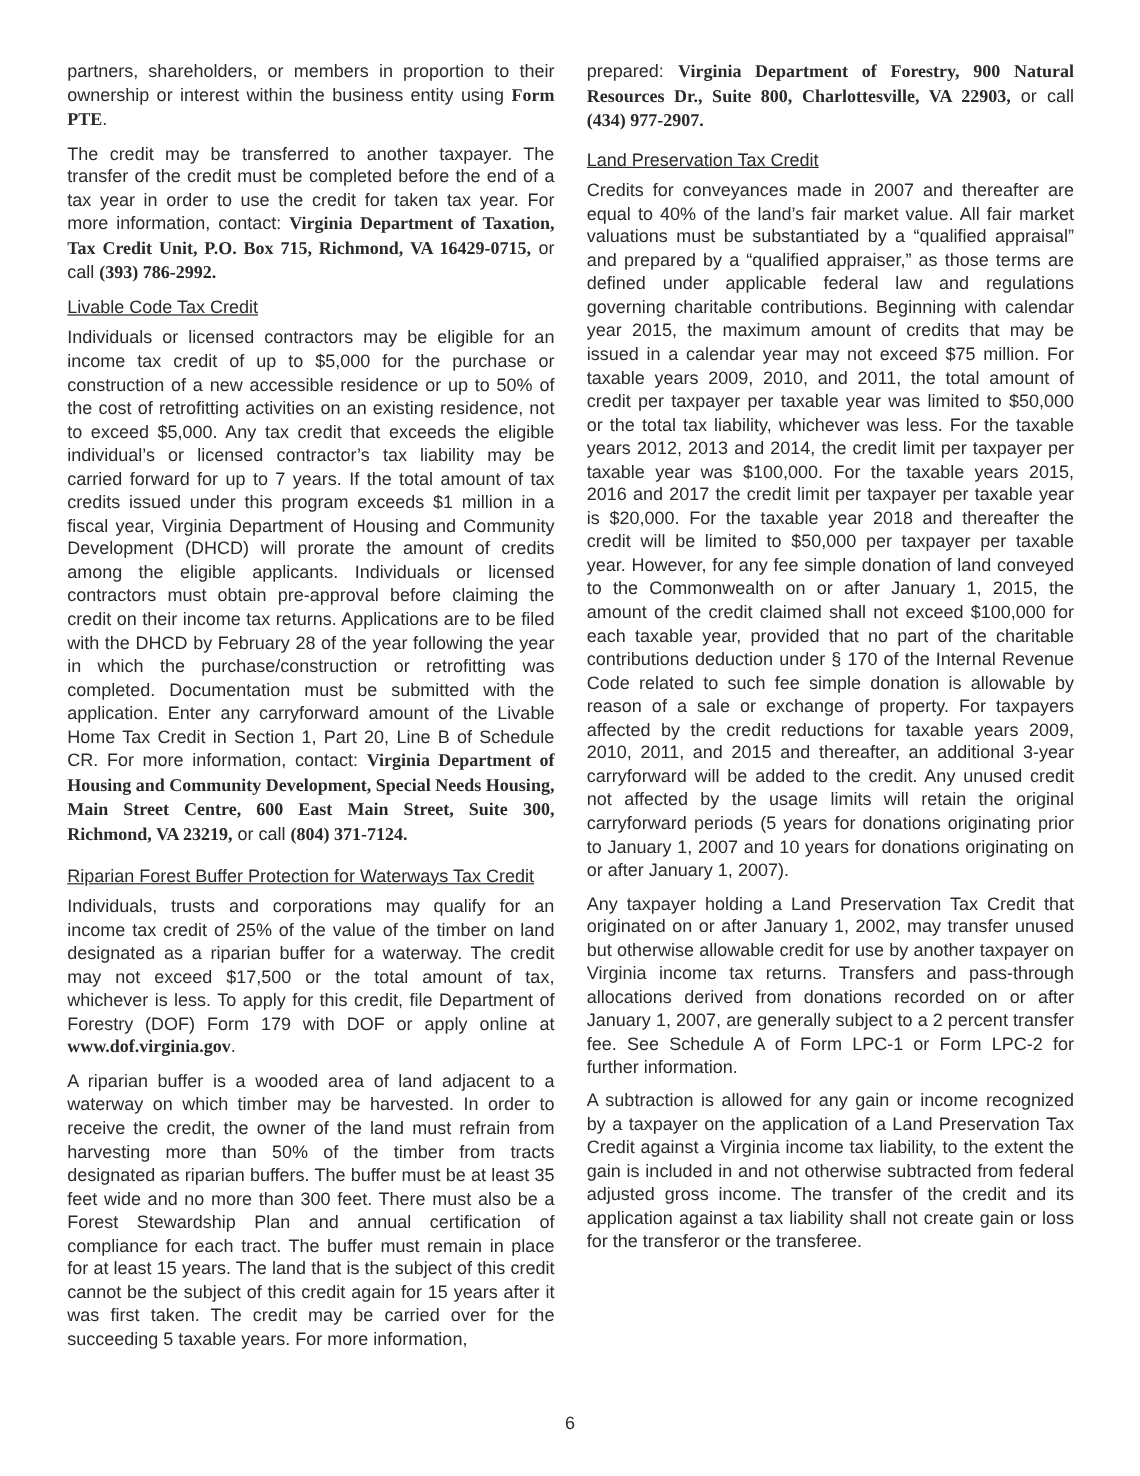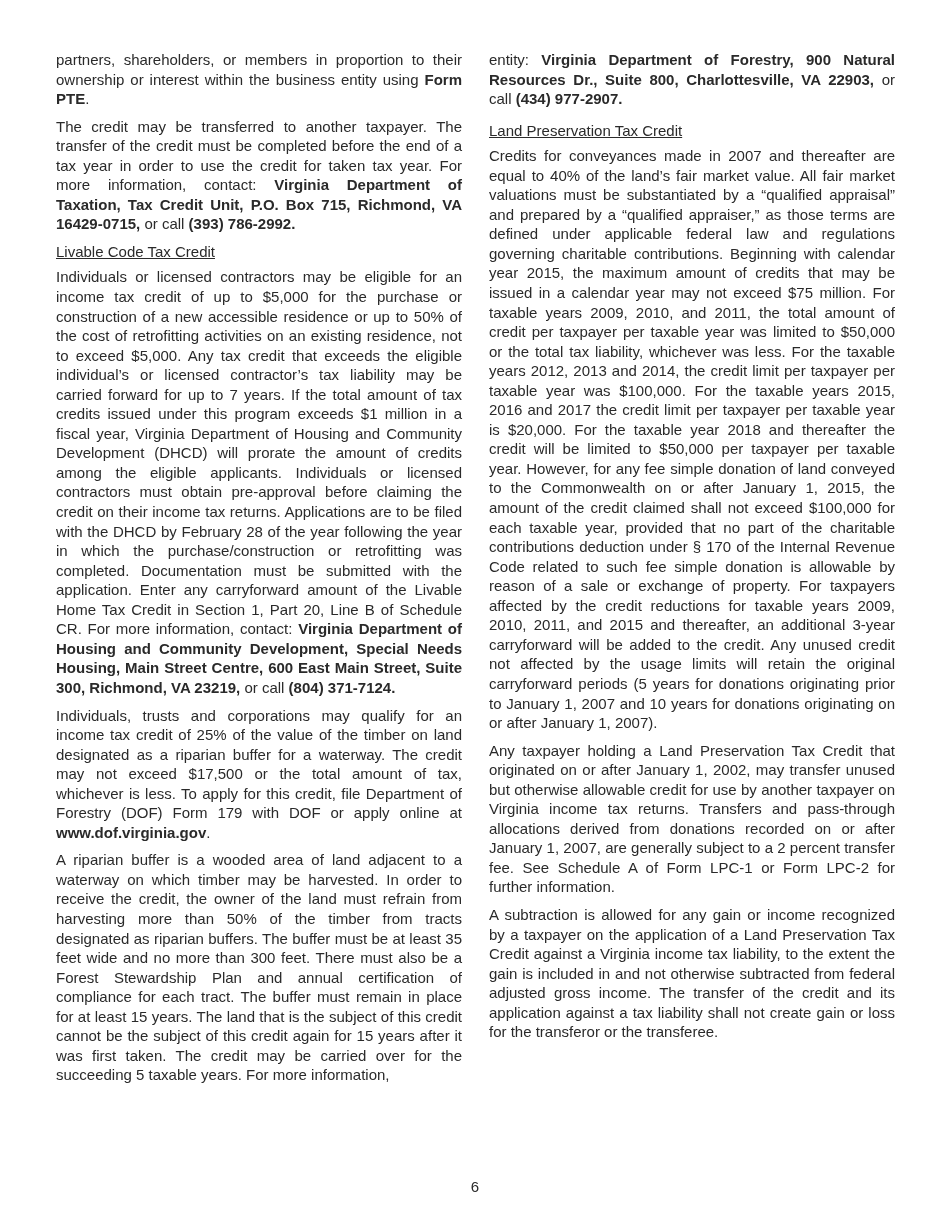--- a/index.html
+++ b/index.html
@@ -3,41 +3,42 @@
 <meta charset="utf-8">
 <style>
   html, body { margin: 0; padding: 0; background: #ffffff; }
   body { width: 950px; height: 1230px; position: relative; overflow: hidden;
          font-family: "Liberation Sans", sans-serif; color: #2a2a2a; }
   .col { position: absolute; top: 50px; width: 406px; font-size: 15px; line-height: 19.55px; }
   .col-left { left: 56px; }
   .col-right { left: 489px; }
   p { margin: 0 0 8px 0; text-align: justify; }
   .heading { text-align: left; font-weight: normal; text-decoration: underline; margin: 0 0 6px 0; }
-  b { font-weight: bold; }
+  b { font-weight: bold; font-family: Liberation Serif, serif; }
   .page-num { position: absolute; left: 0; width: 950px; top: 1178px; text-align: center; font-size: 15px; }
 </style>
 </head>
 <body>
 
 <div class="col col-left">
   <p><span>partners, shareholders, or members in proportion to their ownership or interest within the business entity using </span><b>Form PTE</b><span>.</span></p>
 
   <p><span>The credit may be transferred to another taxpayer. The transfer of the credit must be completed before the end of a tax year in order to use the credit for taken tax year. For more information, contact: </span><b>Virginia Department of Taxation, Tax Credit Unit, P.O. Box 715, Richmond, VA 16429-0715,</b><span> or call </span><b>(393) 786-2992.</b></p>
 
   <div class="heading">Livable Code Tax Credit</div>
   <p><span>Individuals or licensed contractors may be eligible for an income tax credit of up to $5,000 for the purchase or construction of a new accessible residence or up to 50% of the cost of retrofitting activities on an existing residence, not to exceed $5,000. Any tax credit that exceeds the eligible individual’s or licensed contractor’s tax liability may be carried forward for up to 7 years. If the total amount of tax credits issued under this program exceeds $1 million in a fiscal year, Virginia Department of Housing and Community Development (DHCD) will prorate the amount of credits among the eligible applicants. Individuals or licensed contractors must obtain pre-approval before claiming the credit on their income tax returns.  Applications are to be filed with the DHCD by February 28 of the year following the year in which the purchase/construction or retrofitting was completed. Documentation must be submitted with the application. Enter any carryforward amount of the Livable Home Tax Credit in Section 1, Part 20, Line B of Schedule CR. For more information, contact: </span><b>Virginia Department of Housing and Community Development, Special Needs Housing, Main Street Centre, 600 East Main Street, Suite 300, Richmond, VA 23219,</b><span> or call </span><b>(804) 371-7124.</b></p>
 
+  <div class="heading" style="margin-top:14px;">Riparian Forest Buffer Protection for Waterways Tax Credit</div>
   <p><span>Individuals, trusts and corporations may qualify for an income tax credit of 25% of the value of the timber on land designated as a riparian buffer for a waterway. The credit may not exceed $17,500 or the total amount of tax, whichever is less. To apply for this credit, file Department of Forestry (DOF) Form 179 with DOF or apply online at </span><b>www.dof.virginia.gov</b><span>.</span></p>
 
   <p>A riparian buffer is a wooded area of land adjacent to a waterway on which timber may be harvested. In order to receive the credit, the owner of the land must refrain from harvesting more than 50% of the timber from tracts designated as riparian buffers. The buffer must be at least 35 feet wide and no more than 300 feet. There must also be a Forest Stewardship Plan and annual certification of compliance for each tract. The buffer must remain in place for at least 15 years. The land that is the subject of this credit cannot be the subject of this credit again for 15 years after it was first taken. The credit may be carried over for the succeeding 5 taxable years. For more information,</p>
 </div>
 
 <div class="col col-right">
-  <p style="margin-bottom:12px;"><span>entity: </span><b>Virginia Department of Forestry, 900 Natural Resources Dr., Suite 800, Charlottesville, VA 22903,</b><span> or call </span><b>(434) 977-2907.</b></p>
+  <p style="margin-bottom:12px;"><span>prepared: </span><b>Virginia Department of Forestry, 900 Natural Resources Dr., Suite 800, Charlottesville, VA 22903,</b><span> or call </span><b>(434) 977-2907.</b></p>
 
   <div class="heading">Land Preservation Tax Credit</div>
   <p>Credits for conveyances made in 2007 and thereafter are equal to 40% of the land’s fair market value. All fair market valuations must be substantiated by a “qualified appraisal” and prepared by a “qualified appraiser,” as those terms are defined under applicable federal law and regulations governing charitable contributions. Beginning with calendar year 2015, the maximum amount of credits that may be issued in a calendar year may not exceed $75 million.  For taxable years 2009, 2010, and 2011, the total amount of credit per taxpayer per  taxable year was limited to $50,000 or the total tax liability, whichever was less. For the taxable years 2012, 2013 and 2014, the credit limit per taxpayer per taxable year was $100,000. For the taxable years 2015, 2016 and 2017 the credit limit per taxpayer per taxable year is $20,000.  For the taxable year 2018 and thereafter the credit will be limited to $50,000 per taxpayer per taxable year.  However, for any fee simple donation of land conveyed to the Commonwealth on or after January 1, 2015, the amount of the credit claimed shall not exceed $100,000 for each taxable year, provided that no part of the charitable contributions deduction under § 170 of the Internal Revenue Code related to such fee simple donation is allowable by reason of a sale or exchange of property.  For taxpayers affected by the credit reductions for taxable years 2009, 2010, 2011, and 2015 and thereafter, an additional 3-year carryforward will be added to the credit.  Any unused credit not affected by the usage limits will retain the original carryforward periods (5 years for donations originating prior to January 1, 2007 and 10 years for donations originating on or after January 1, 2007).</p>
   <p>Any taxpayer holding a Land Preservation Tax Credit that originated on or after January 1, 2002, may transfer unused but otherwise allowable credit for use by another taxpayer on Virginia income tax returns.  Transfers and pass-through allocations derived from donations recorded on or after January 1, 2007, are generally subject to a 2 percent transfer fee. See Schedule A of Form LPC-1 or Form LPC-2 for further information.</p>
   <p>A subtraction is allowed for any gain or income recognized by a taxpayer on the application of a Land Preservation Tax Credit against a Virginia income tax liability, to the extent the gain is included in and not otherwise subtracted from federal adjusted gross income. The transfer of the credit and its application against a tax liability shall not create gain or loss for the transferor or the transferee.</p>
 </div>
 
 <div class="page-num">6</div>
 
 </body></html>

